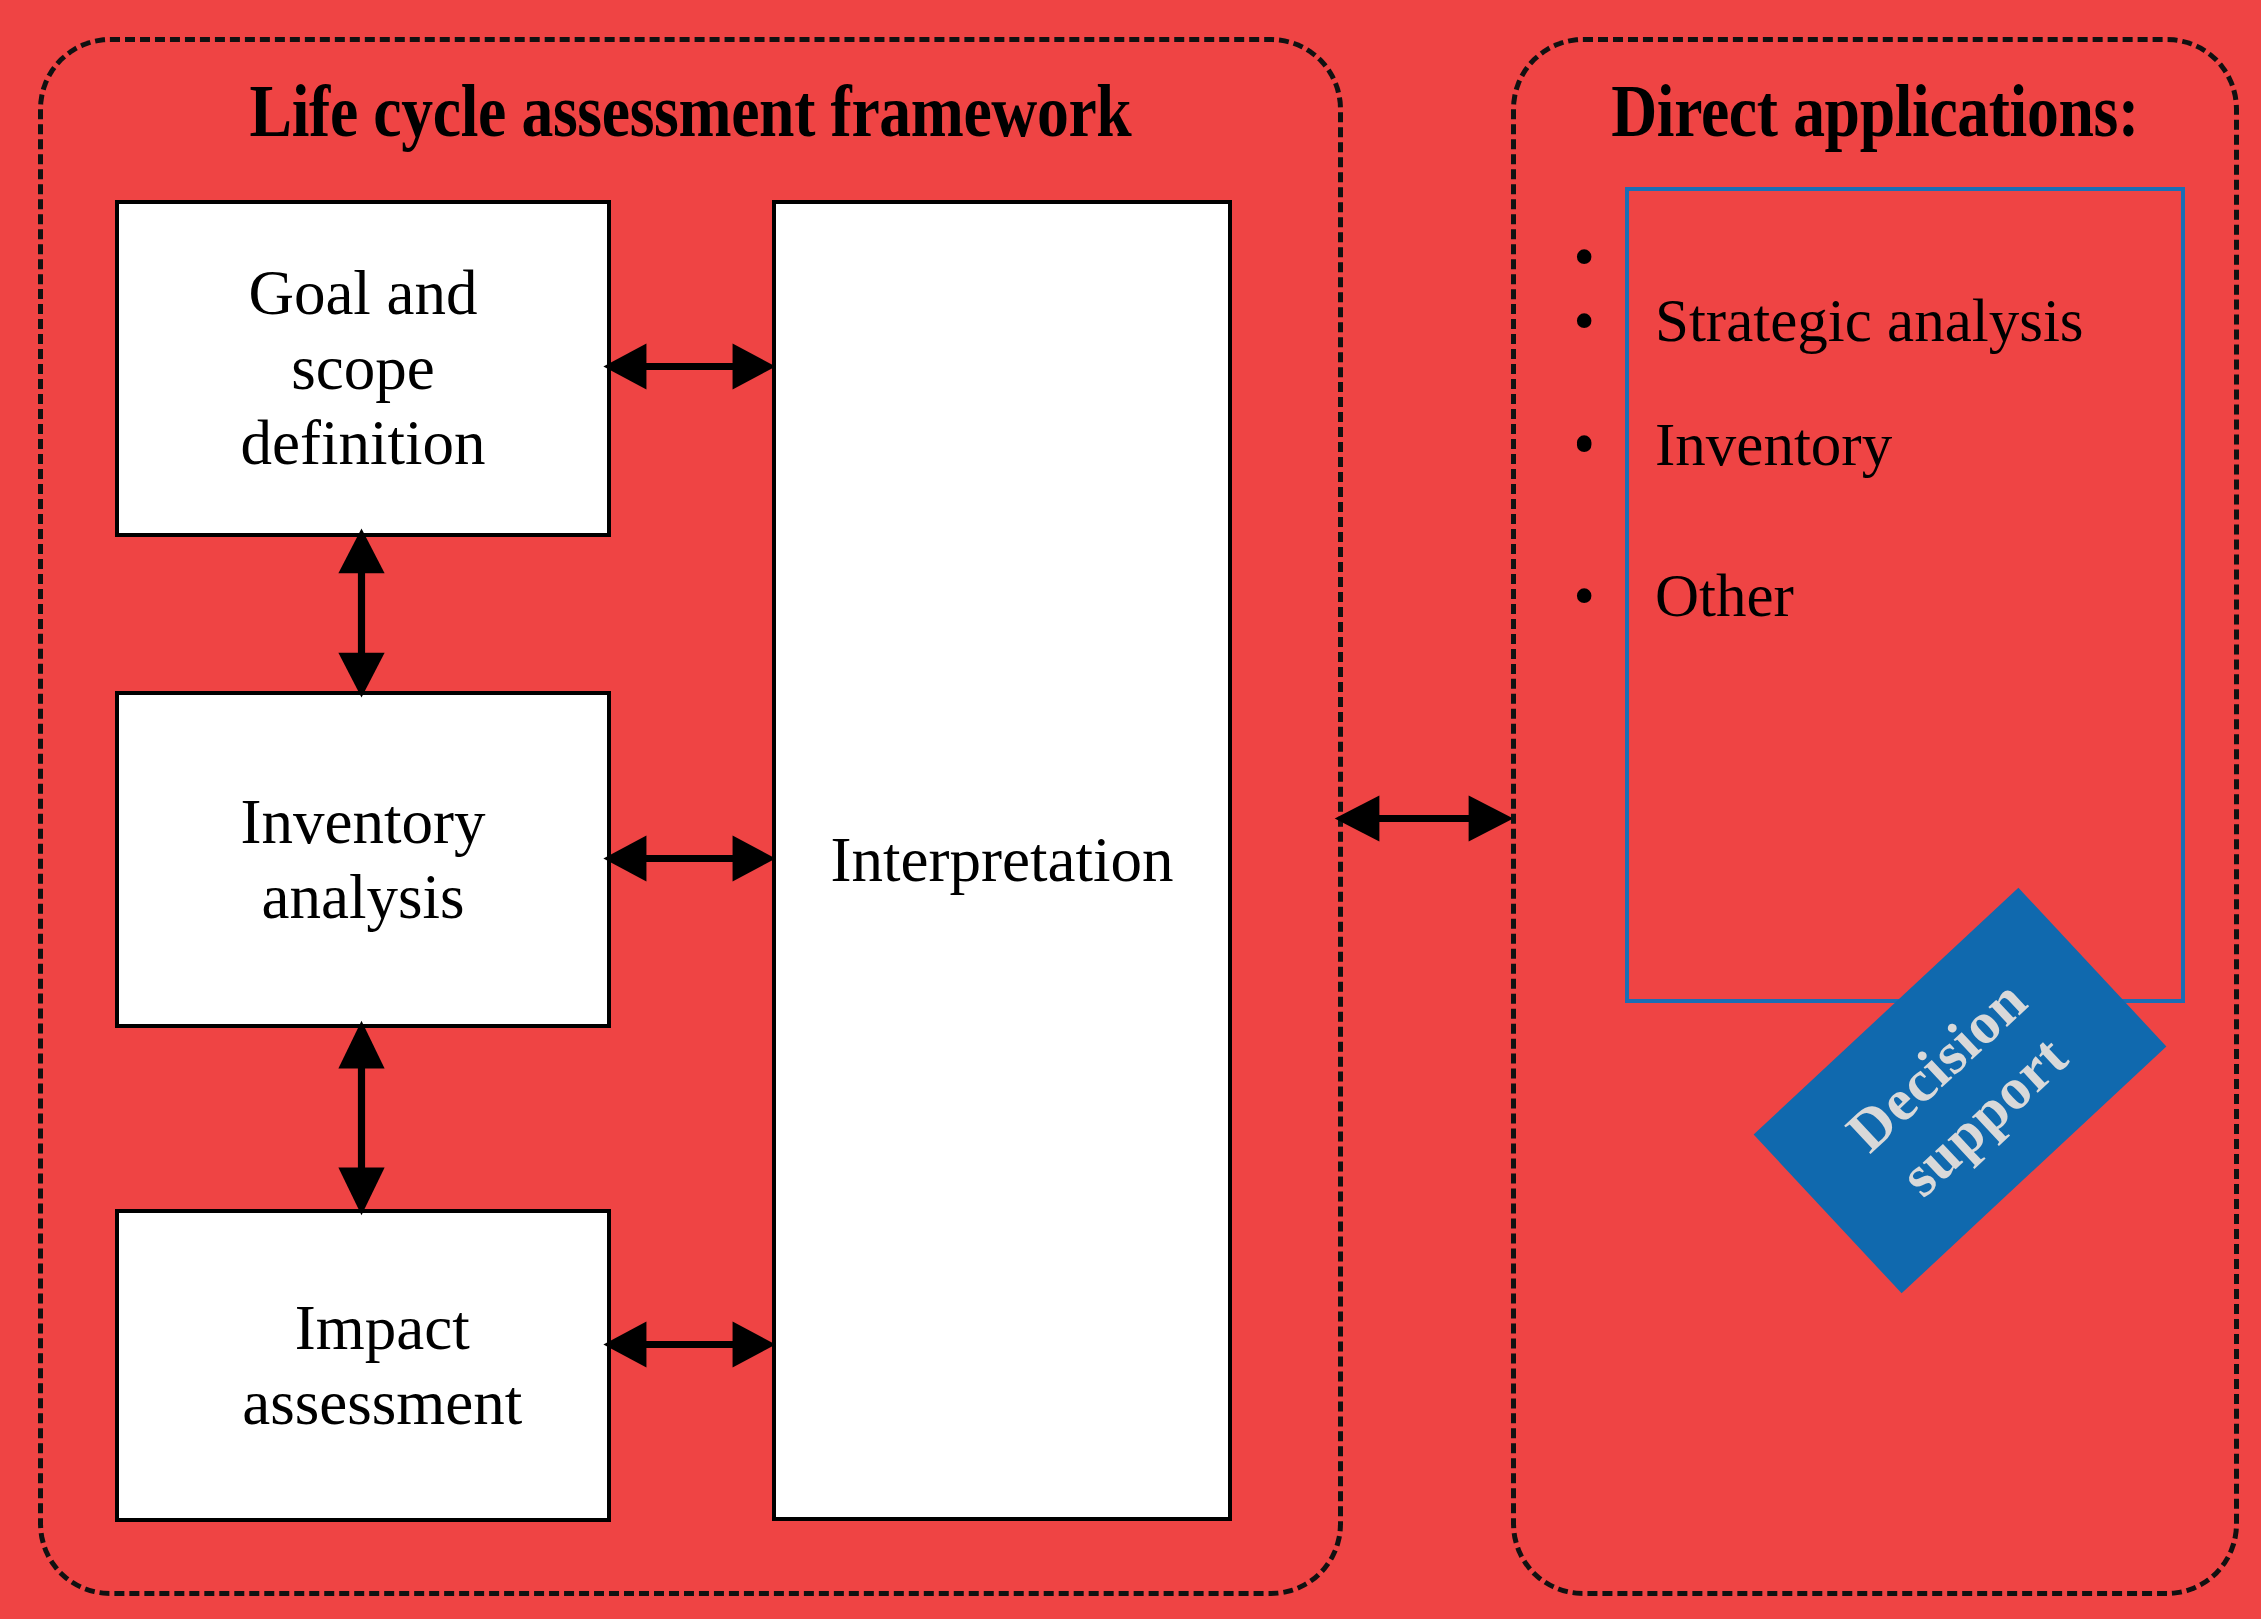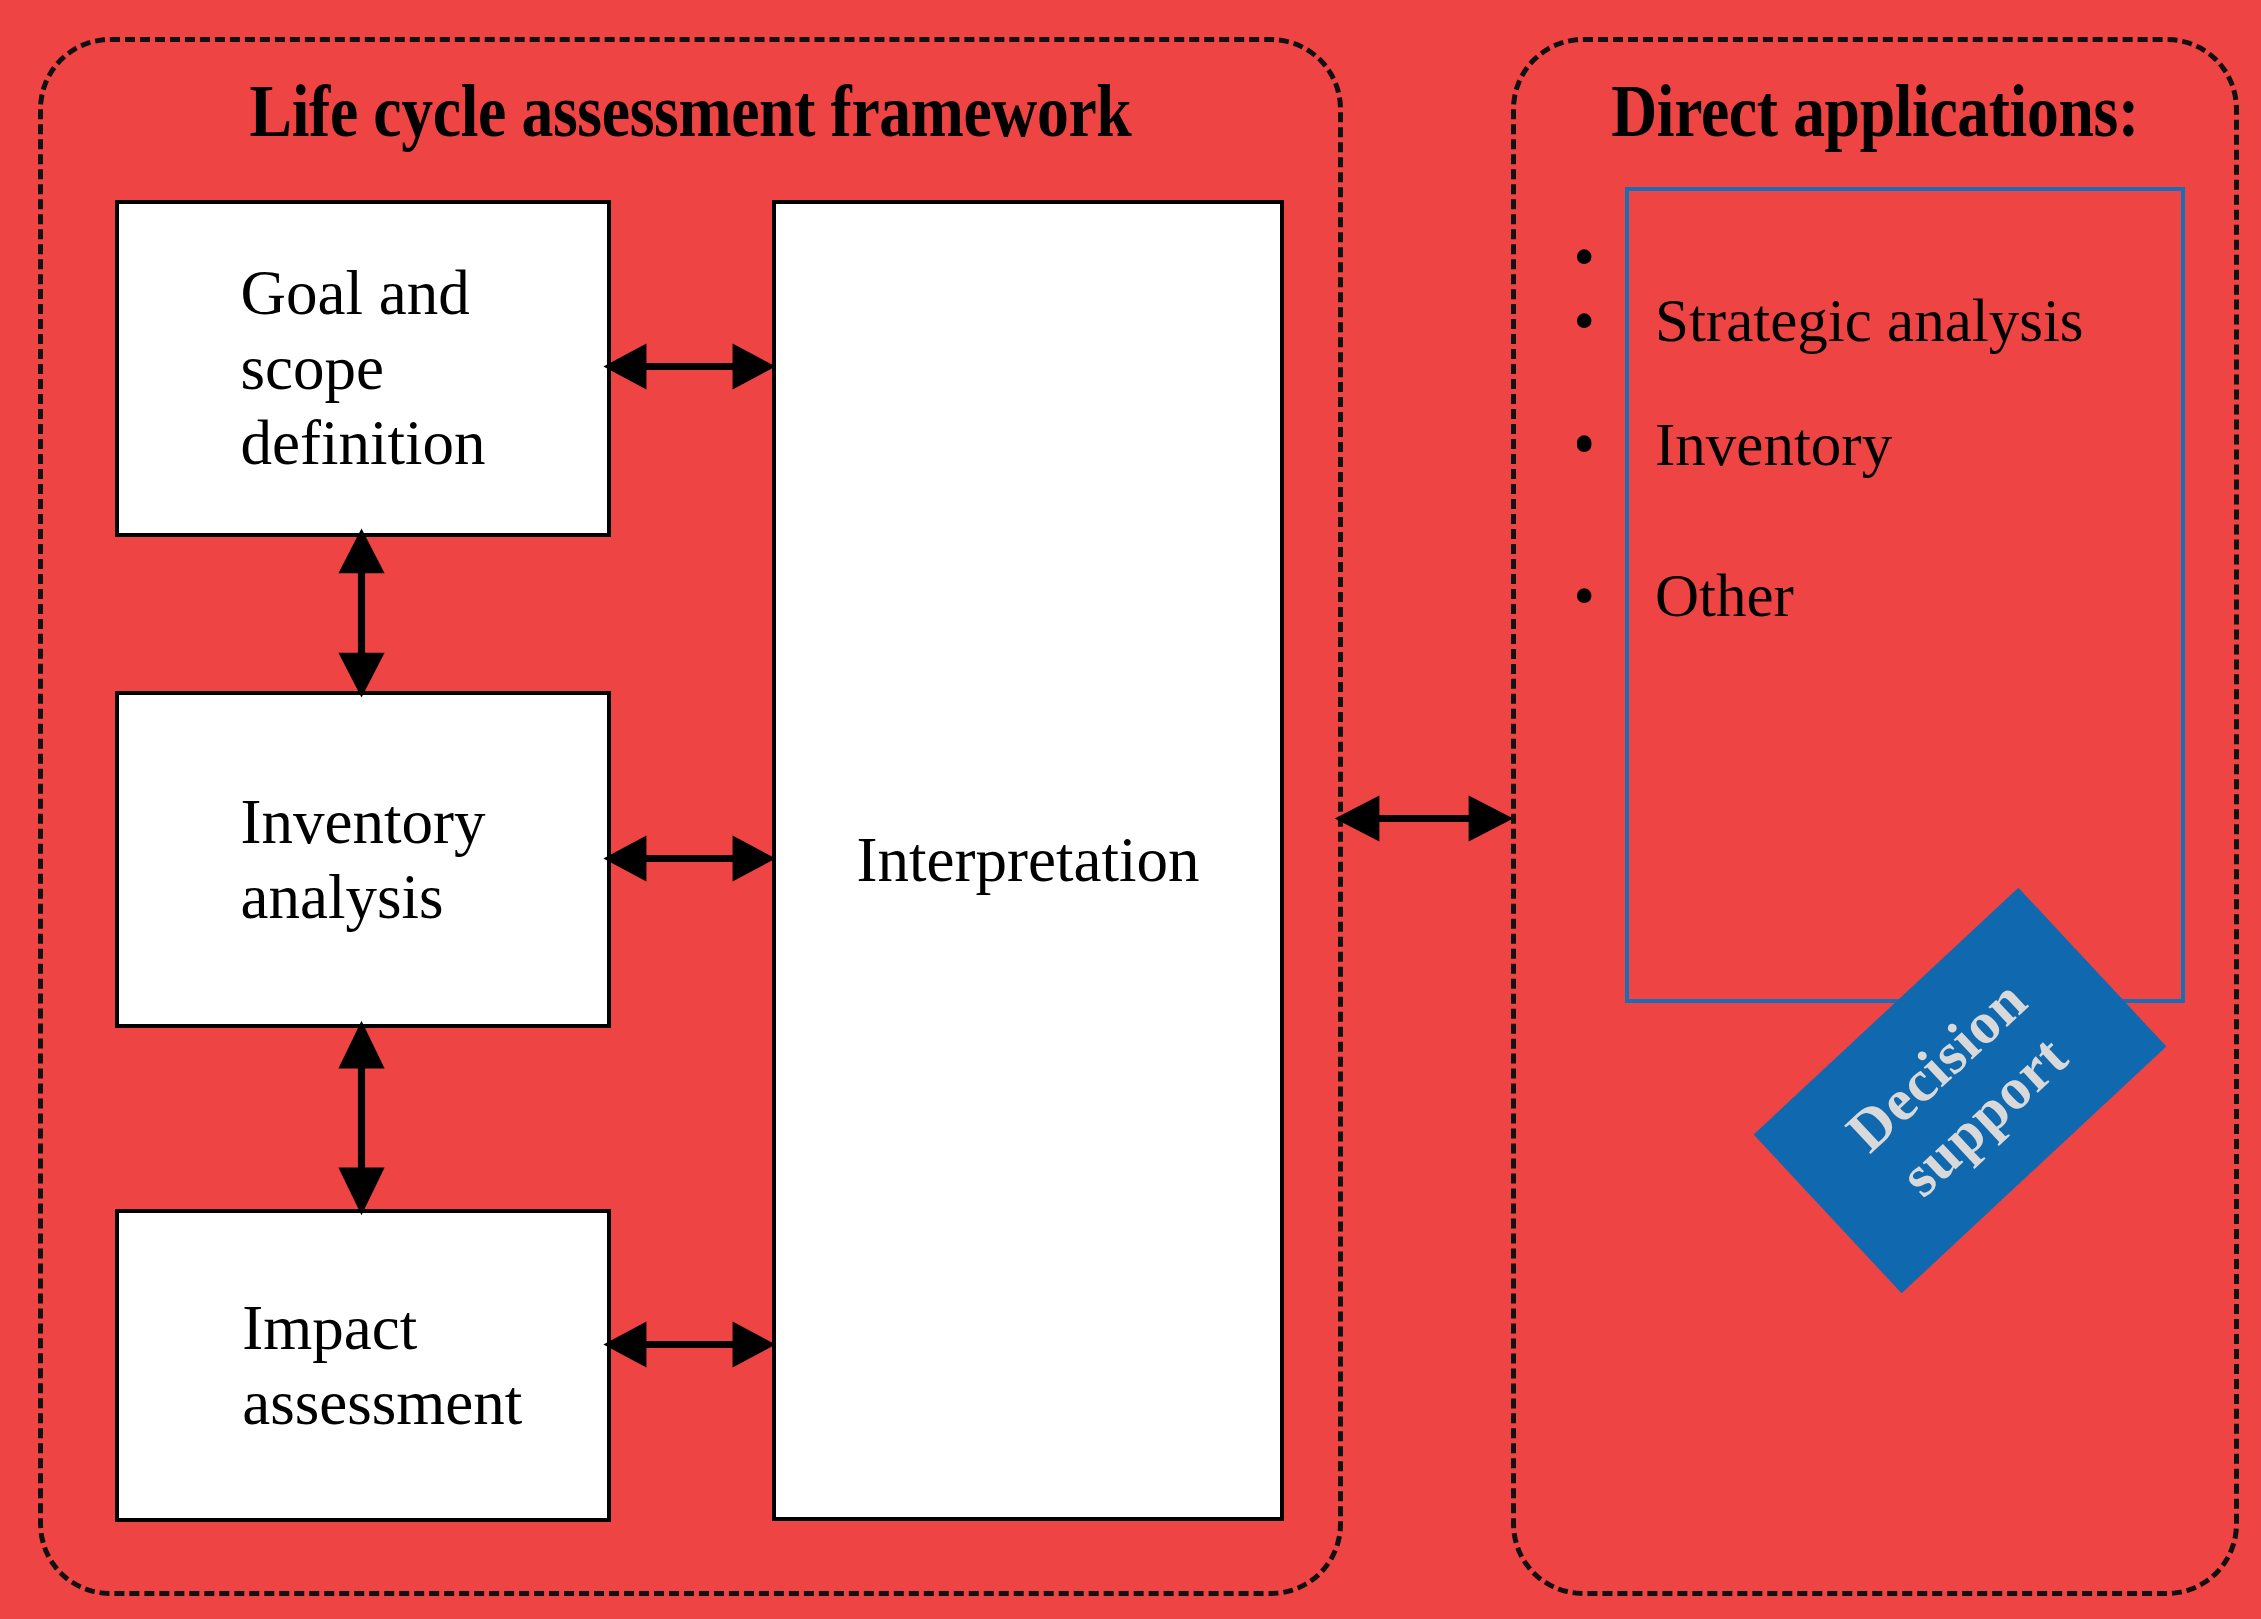--- a/index.html
+++ b/index.html
@@ -48,30 +48,31 @@
 
   
   .stage-box {
     position: absolute;
     border: 4.8px solid #000000;
     box-sizing: border-box;
     background: #ffffff;
     display: flex;
     align-items: center;
     justify-content: center;
+    text-align: center;
     color: #000000;
     font-size: 63px;
     line-height: 75px;
     padding: 4.8px 9.6px;
   }
   #box-goal      { left: 115px; top: 200px;  width: 496px; height: 337px; }
   #box-inventory { left: 115px; top: 691px;  width: 496px; height: 337px; }
   #box-impact    { left: 115px; top: 1209px; width: 496px; height: 313px; padding-left: 48px; }
   #box-interpretation {
-    left: 772px; top: 200px; width: 512px; height: 1321px;
+    left: 772px; top: 200px; width: 460px; height: 1321px;
     font-size: 63px;
   }
   .stage-label { display: block; }
 
   
   .arrow { position: absolute; }
   .arrow svg { display: block; overflow: visible; }
 
   #arrow-goal-interp   { left: 603px; top: 337px;  width: 173px; height: 59px; }
   #arrow-inv-interp    { left: 603px; top: 829px; width: 173px; height: 59px; }

